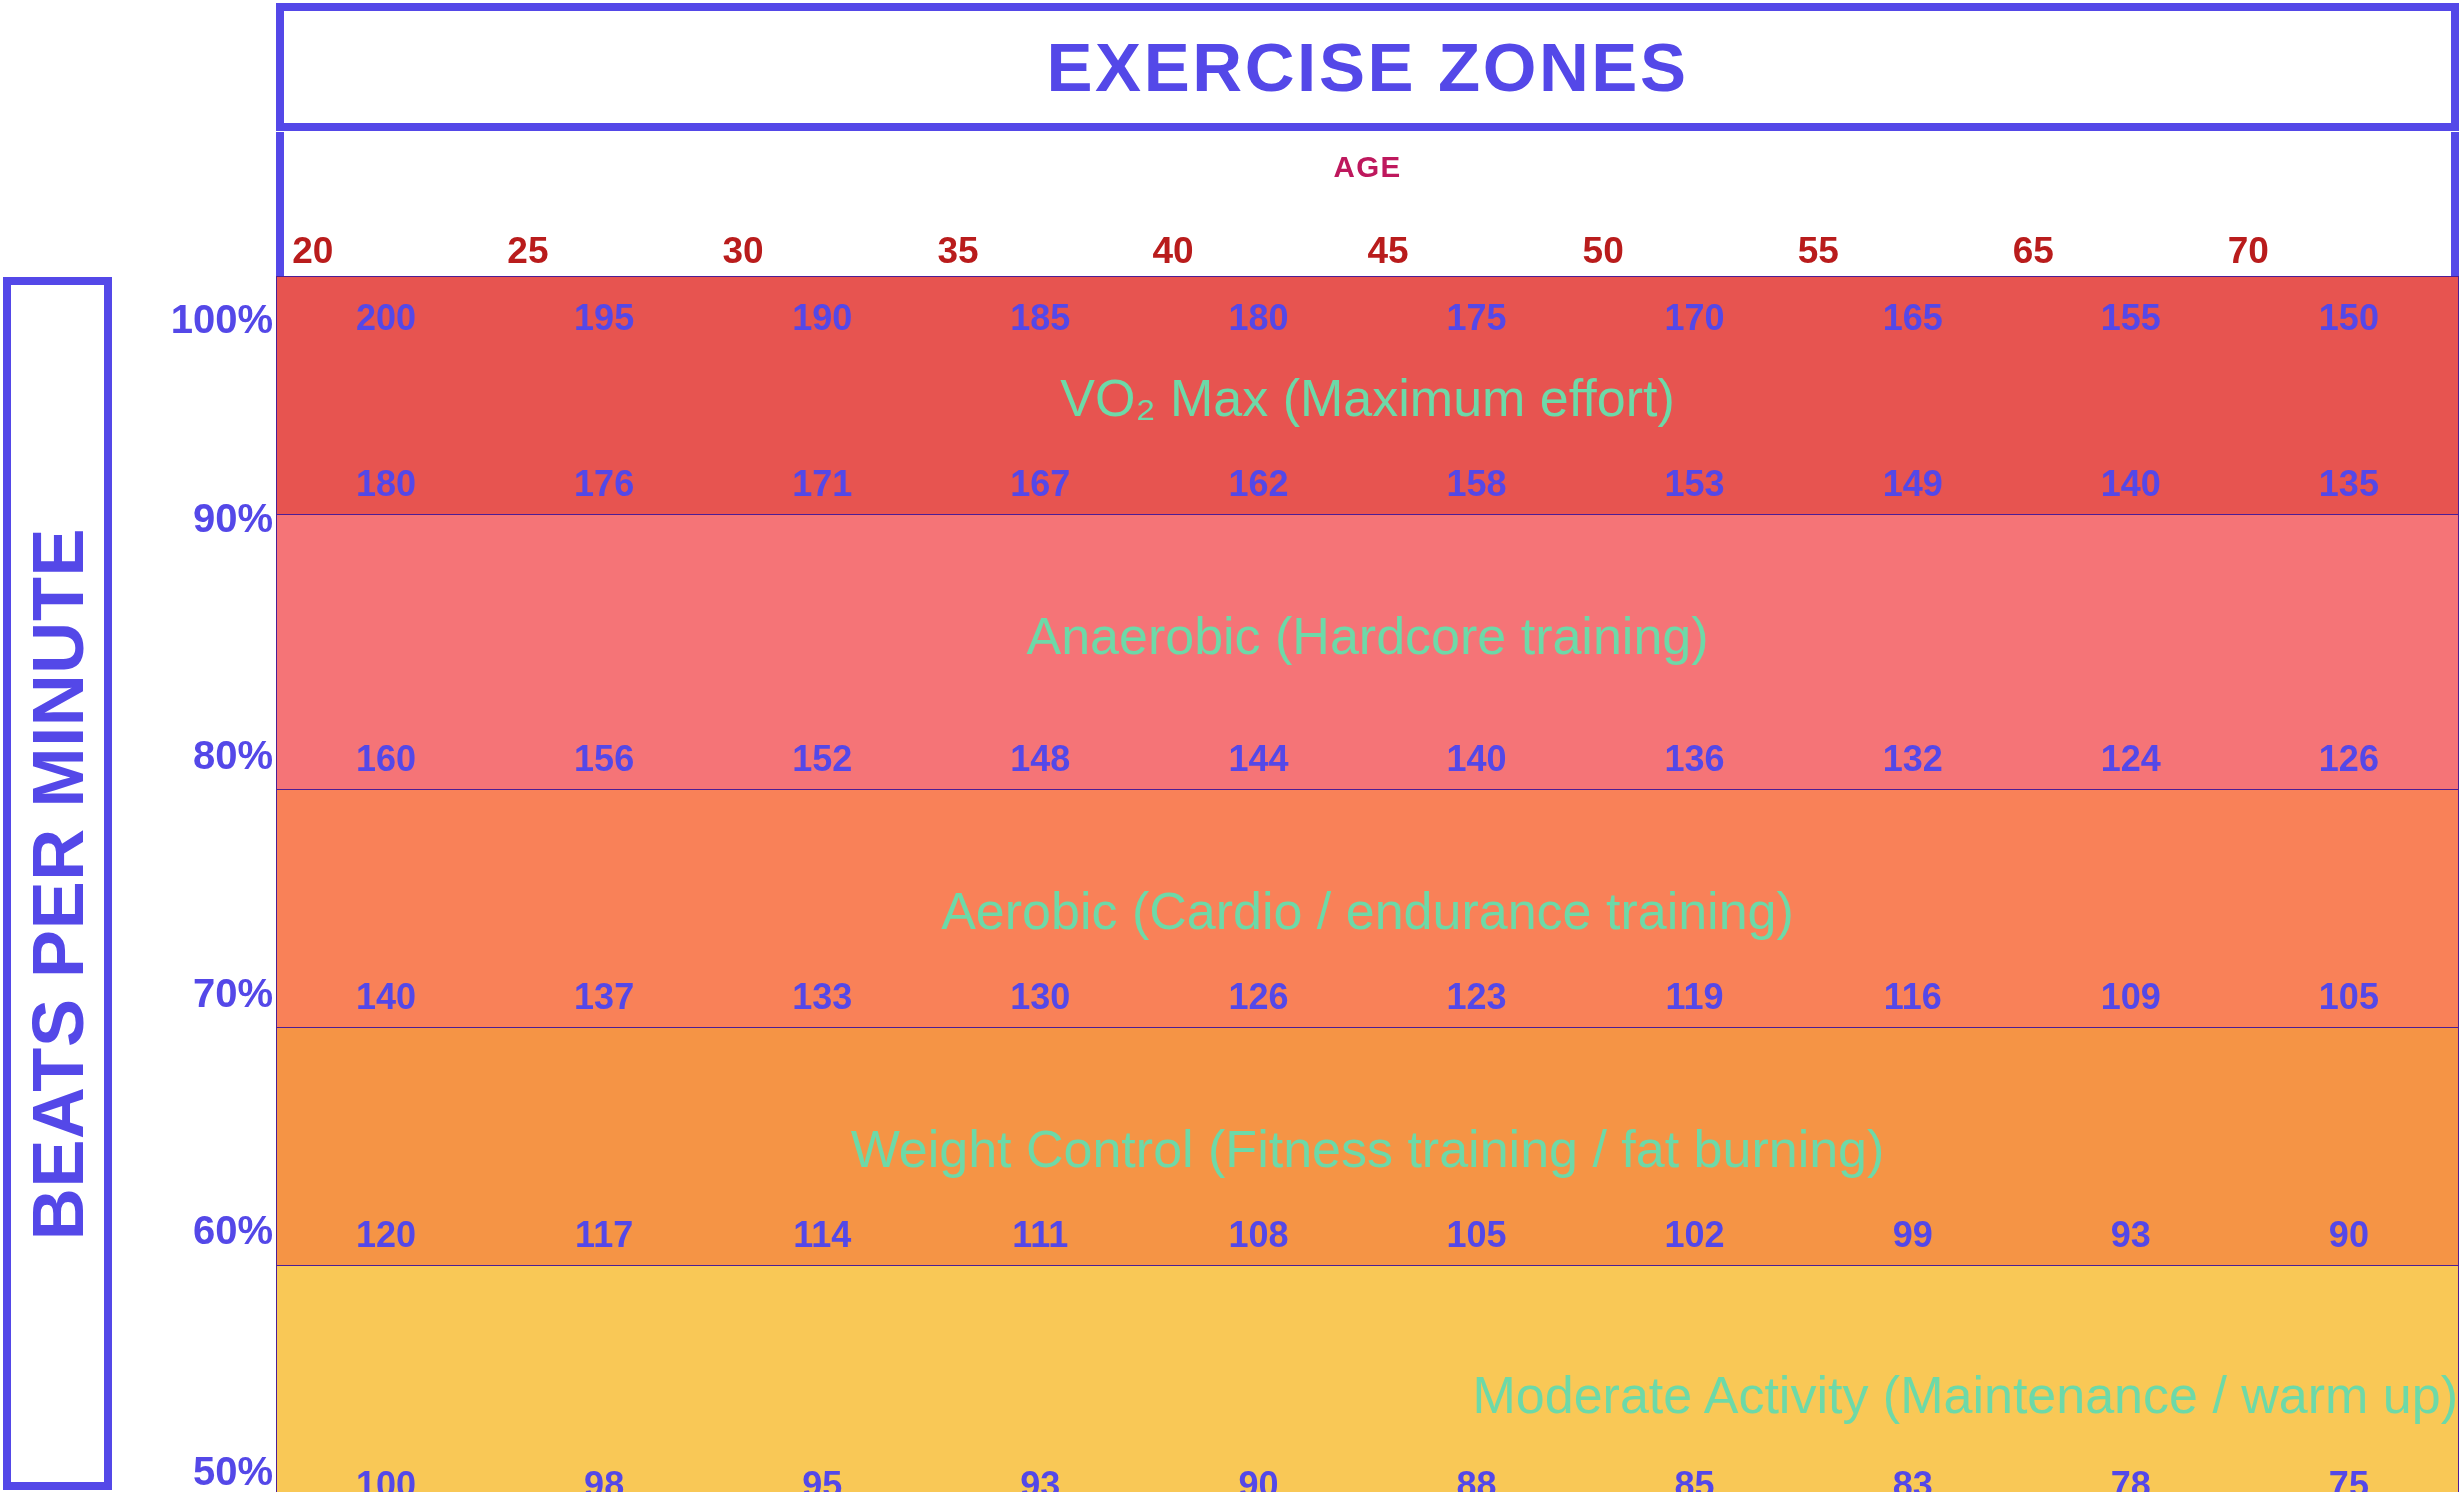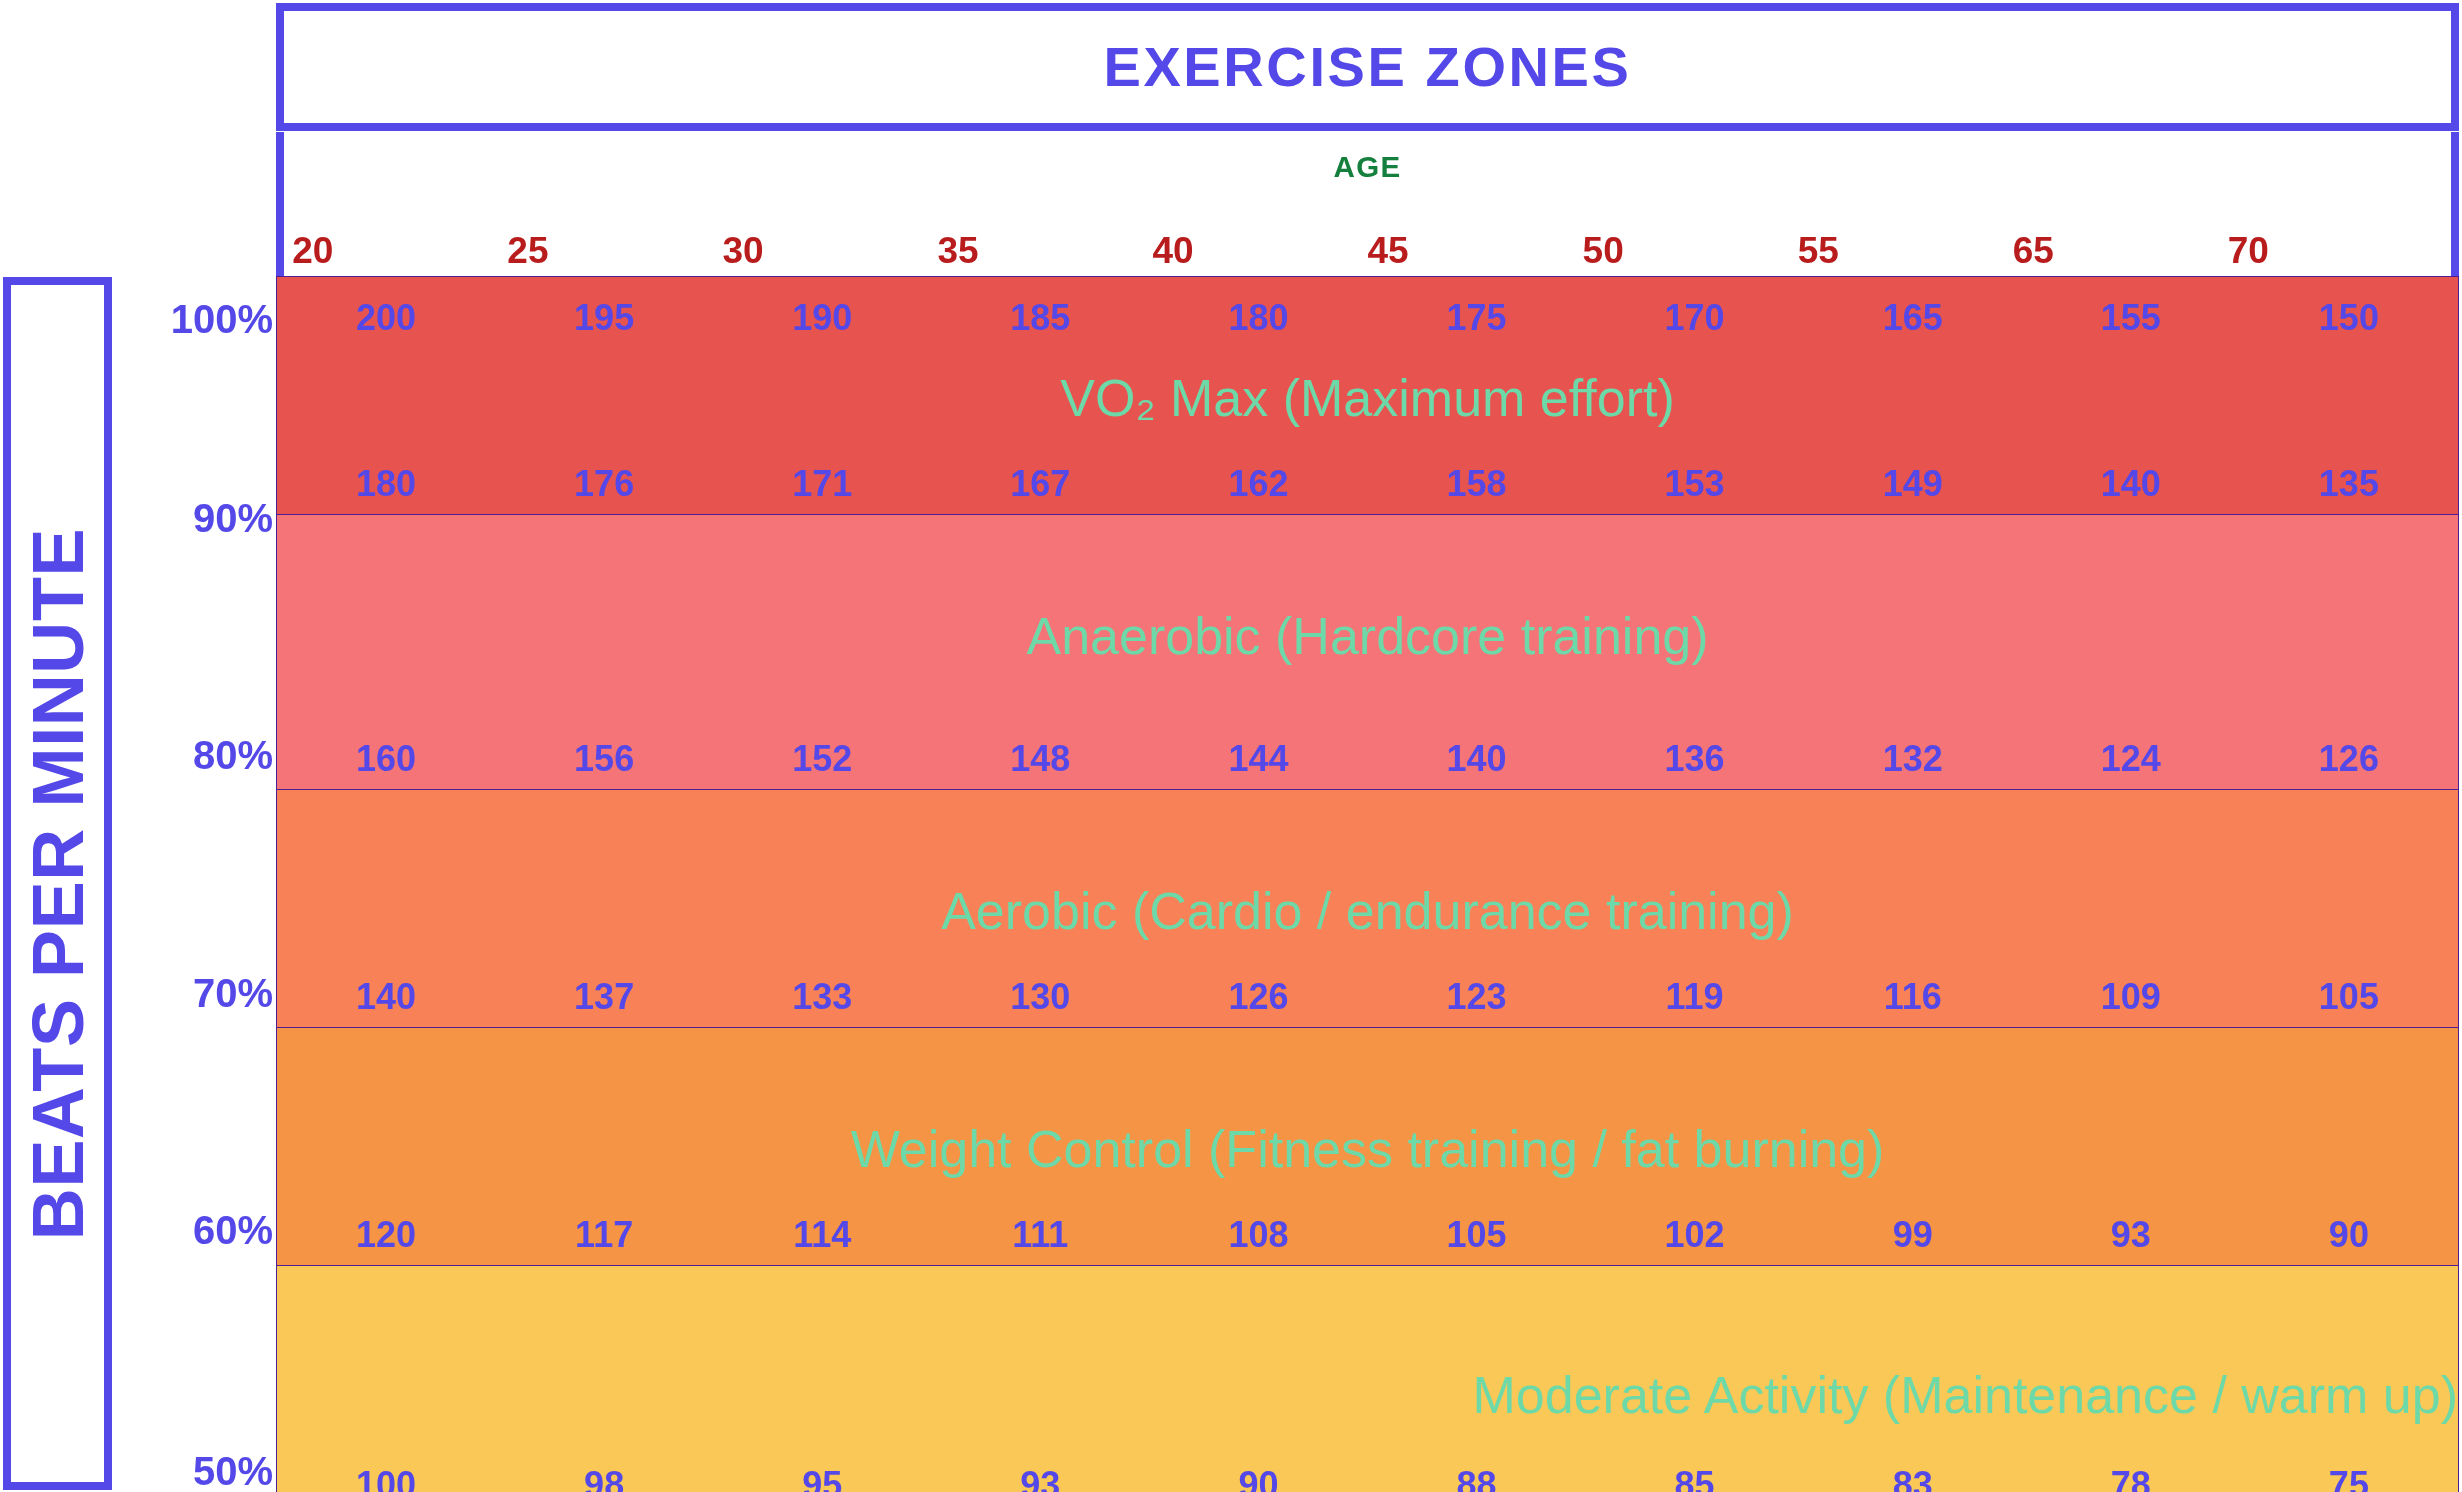--- a/index.html
+++ b/index.html
@@ -35,35 +35,35 @@
 
   
   .title-box{
     position:absolute; left:276px; top:3.2px;
     width:2183px; height:128px;
     border:8.3px solid #5448E8;
     background:#ffffff;
     display:flex; align-items:center; justify-content:center;
   }
   .title-text{
-    color:#5448E8; font-size:56px; font-weight:700;
+    color:#5448E8; font-size:69px; font-weight:700;
     letter-spacing:2.6px; line-height:1;
   }
 
   
   .age-box{
     position:absolute; left:276px; top:132px;
     width:2183px; height:145px;
     border-left:8.3px solid #5448E8;
     border-right:8.3px solid #5448E8;
     background:#ffffff;
   }
   .age-label{
     position:absolute; left:0; right:0; top:18px;
-    text-align:center; color:#15803d;
+    text-align:center; color:#be185d;
     font-size:29.5px; font-weight:700; letter-spacing:1.3px;
   }
   .age-ticks{
     position:absolute; left:8.3px; right:8.3px; bottom:5.1px;
     display:flex;
   }
   .age-tick{
     flex:1 1 0; text-align:left;
     color:#b91c1c; font-size:37px; font-weight:700;
   }

